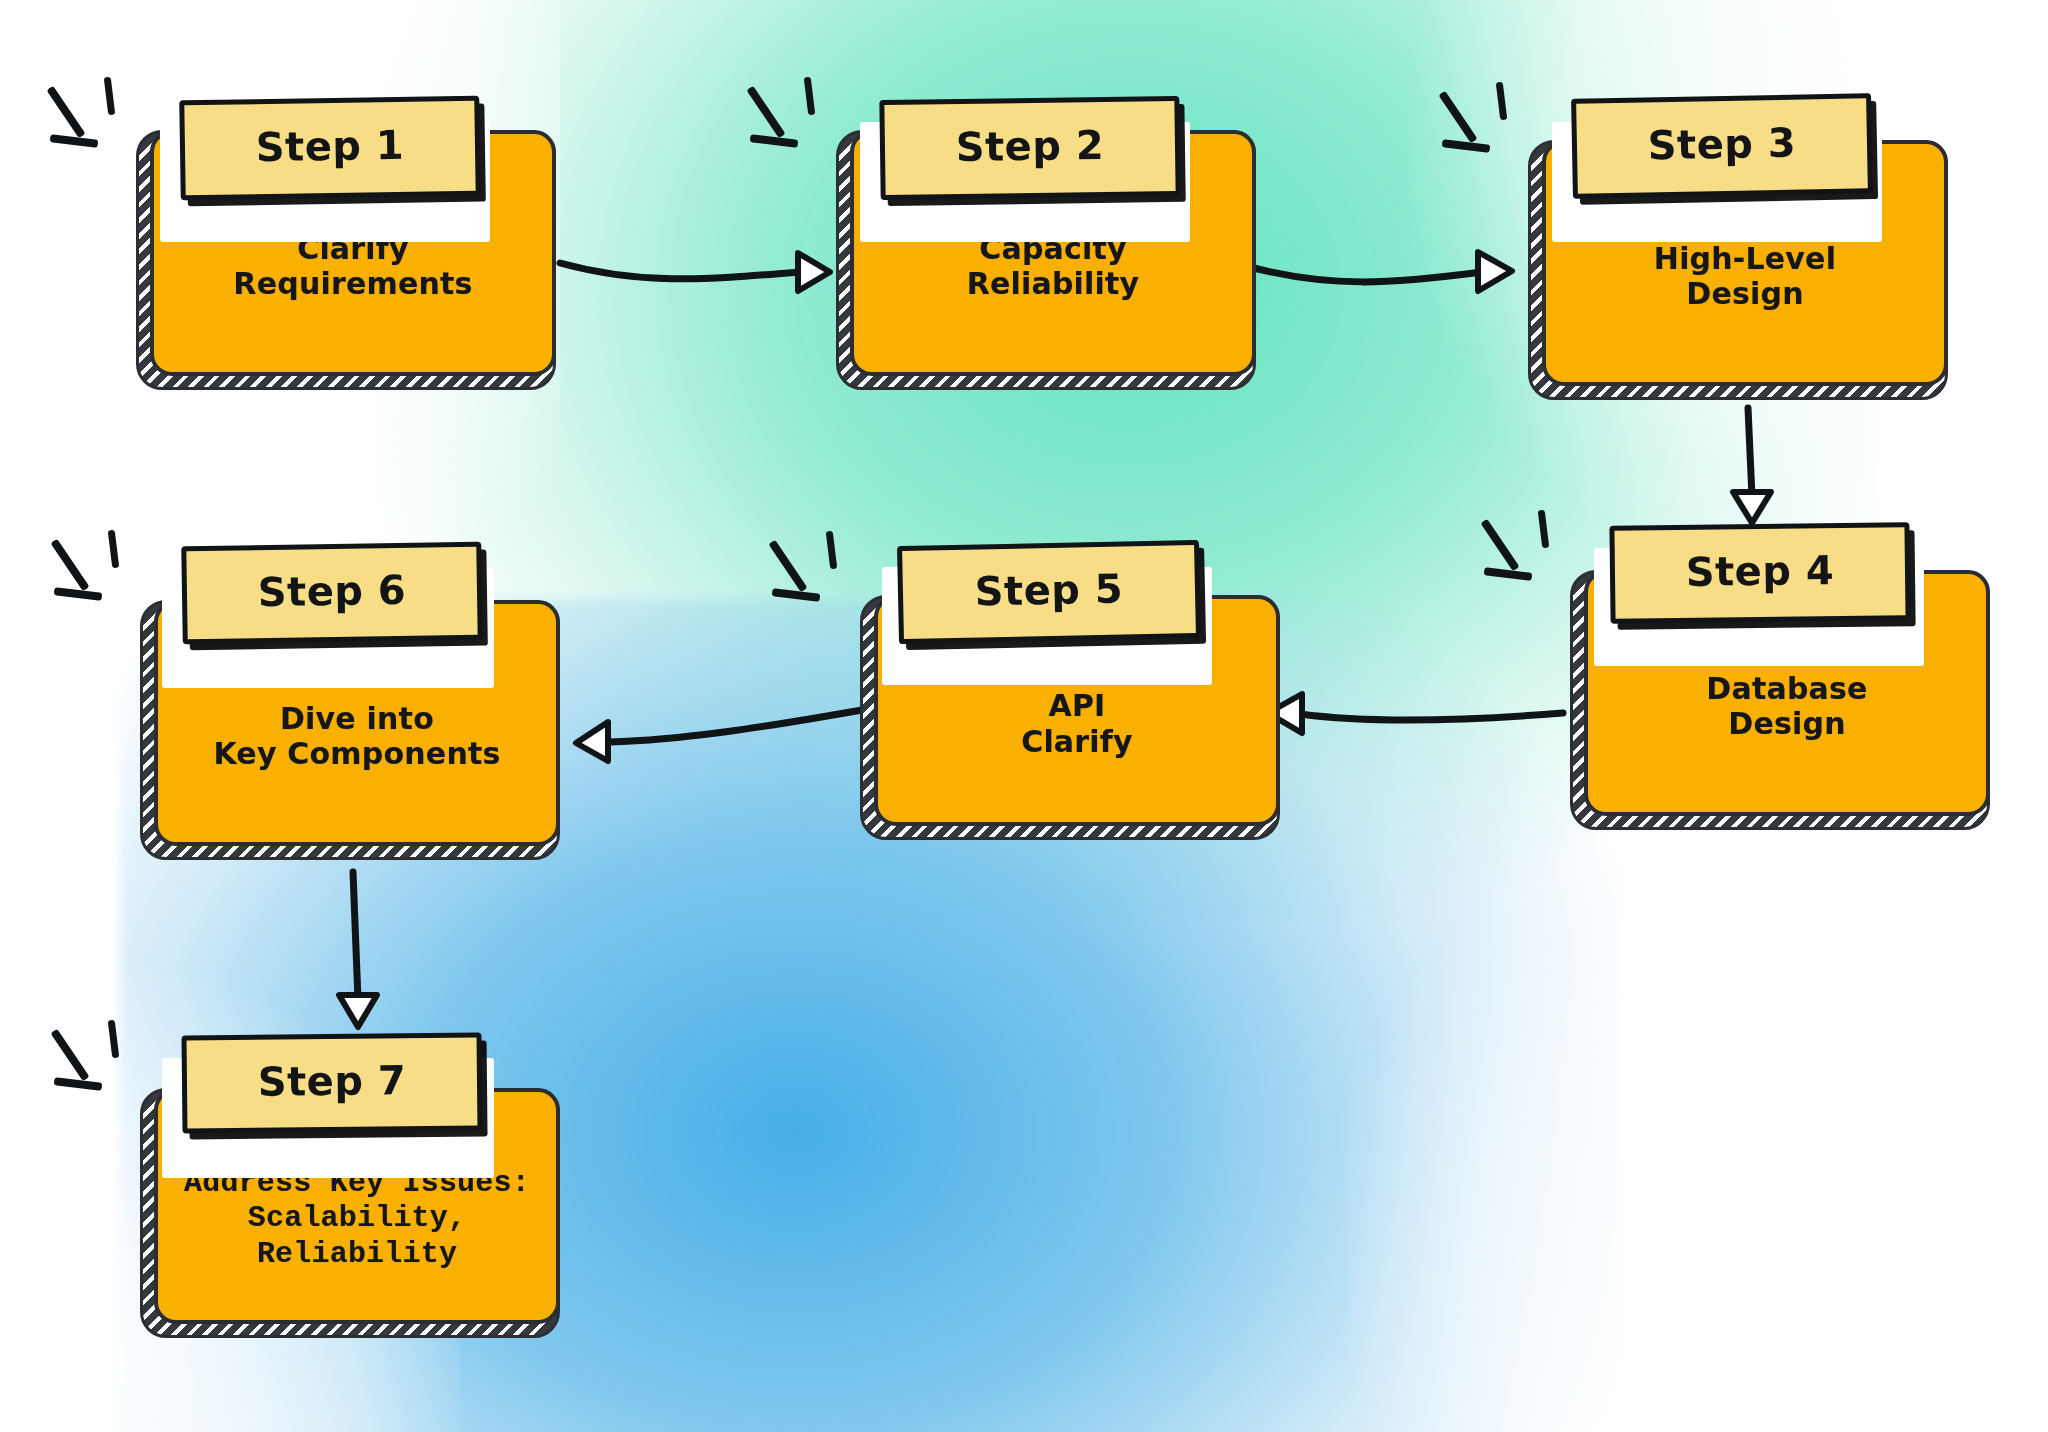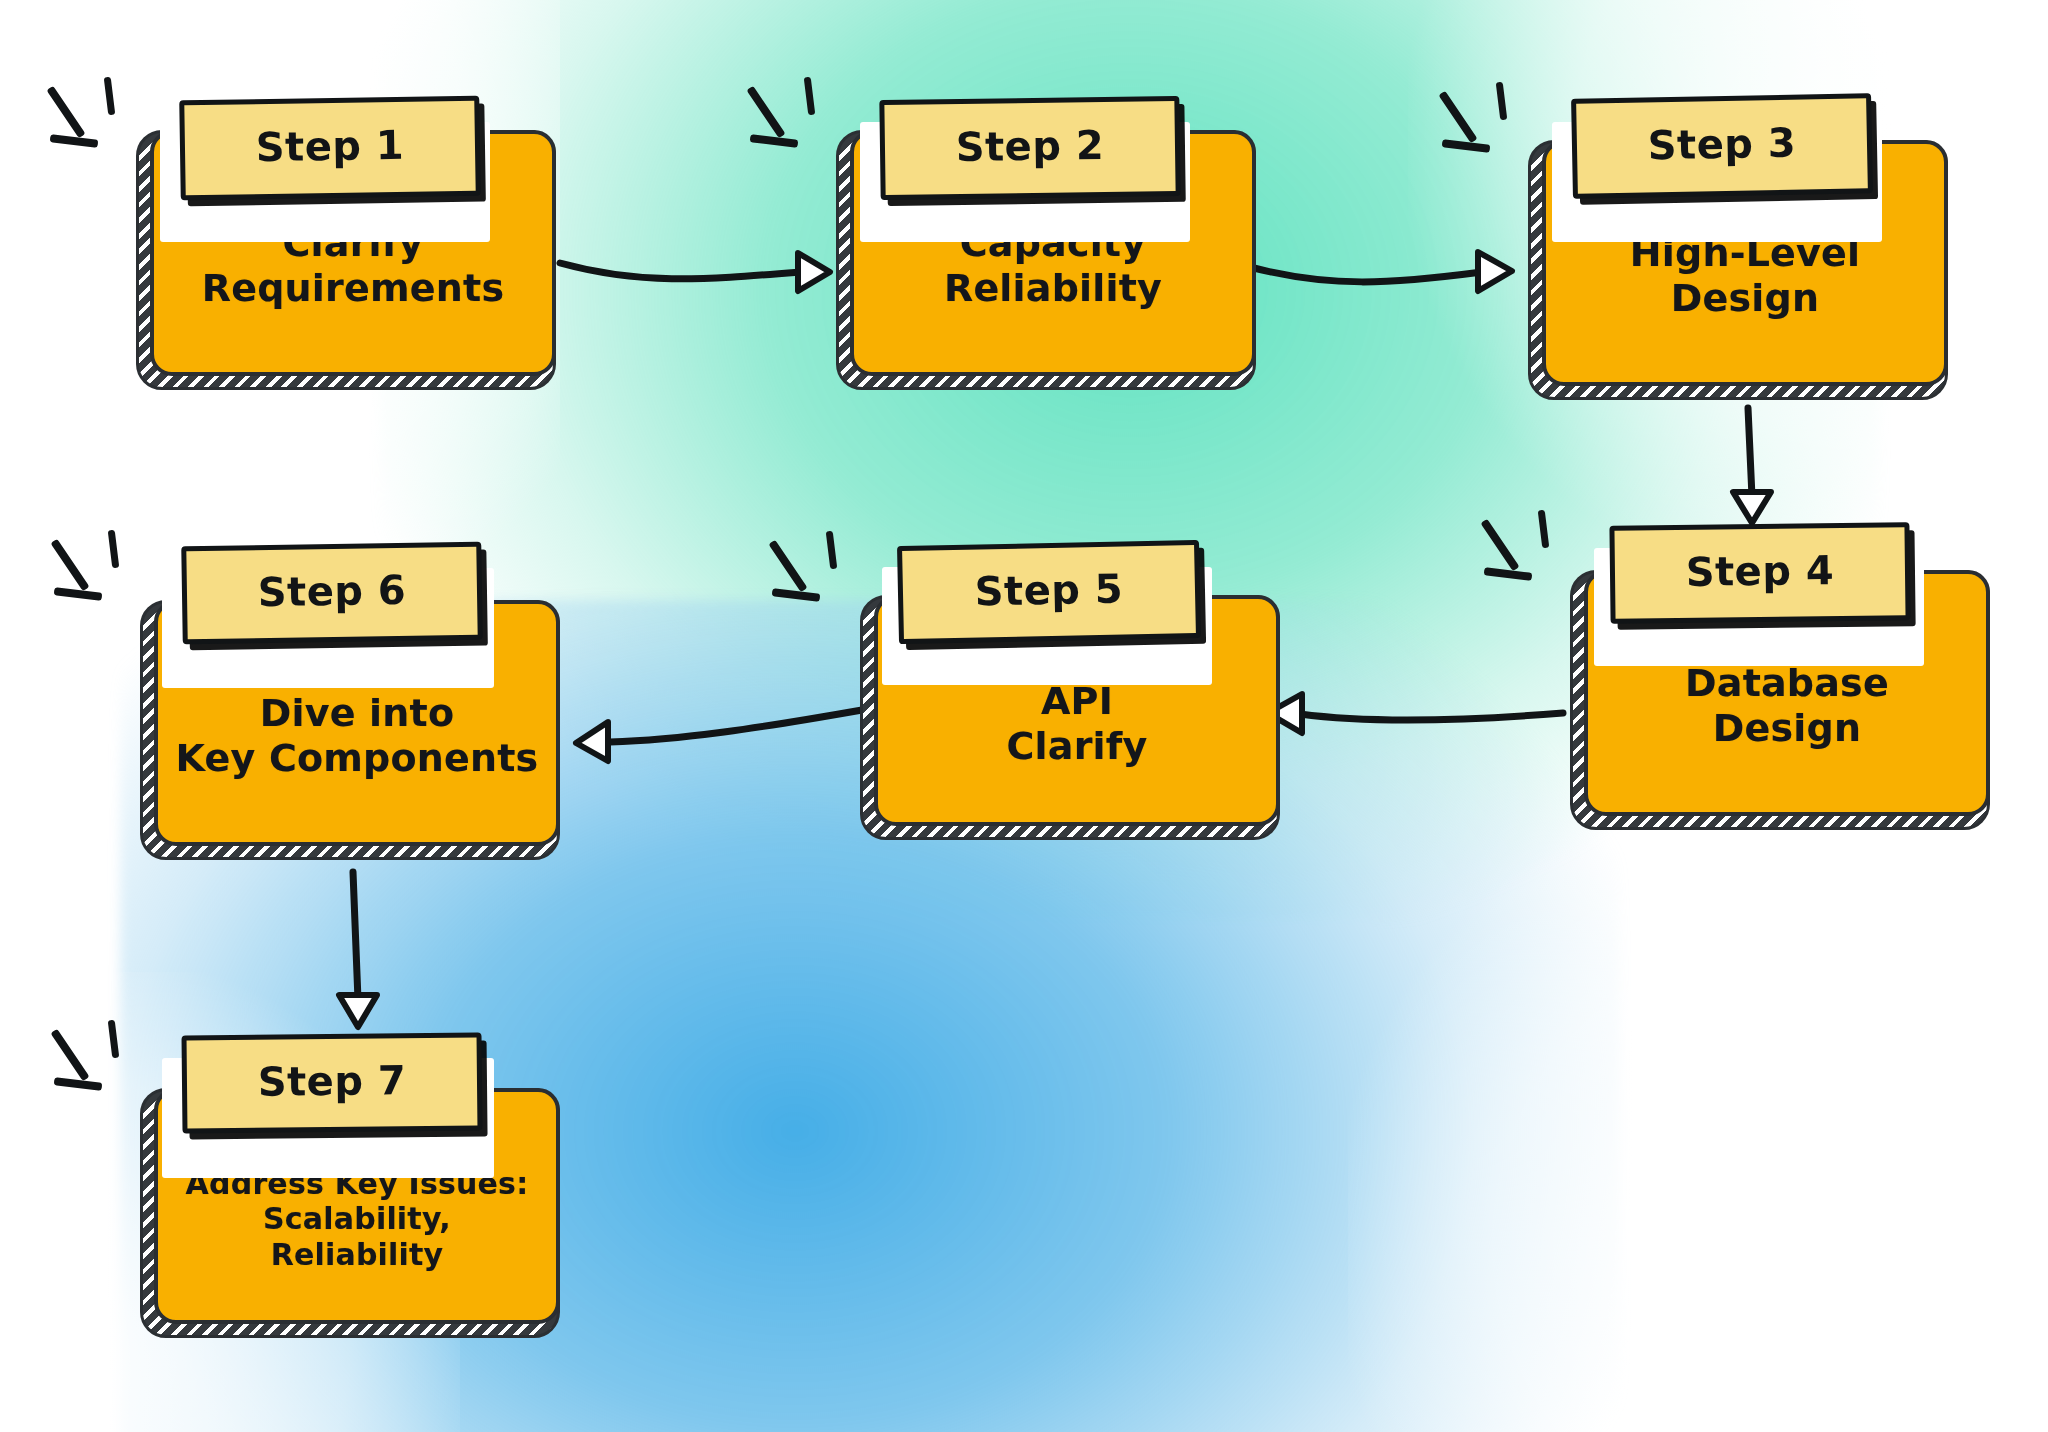--- a/index.html
+++ b/index.html
@@ -78,22 +78,22 @@
   .node-text{
     color:#14161a;
     font-weight:700;
     line-height:1.18;
     letter-spacing:0.2px;
     padding:0 14px;
     margin-top:26px;
     white-space:pre-line;
     text-shadow:0 0 1px rgba(0,0,0,.25);
   }
-  .node-text.big{font-size:38px;}
-  .node-text.small{font-size:30px;}
+  .node-text.big{font-size:30px;}
+  .node-text.small{font-size:30px;font-family:Liberation Mono, monospace;}
 
   
   .tag-paper{
     position:absolute;
     background:#ffffff;
     border-radius:3px;
     z-index:3;
   }
   
   .tag{

